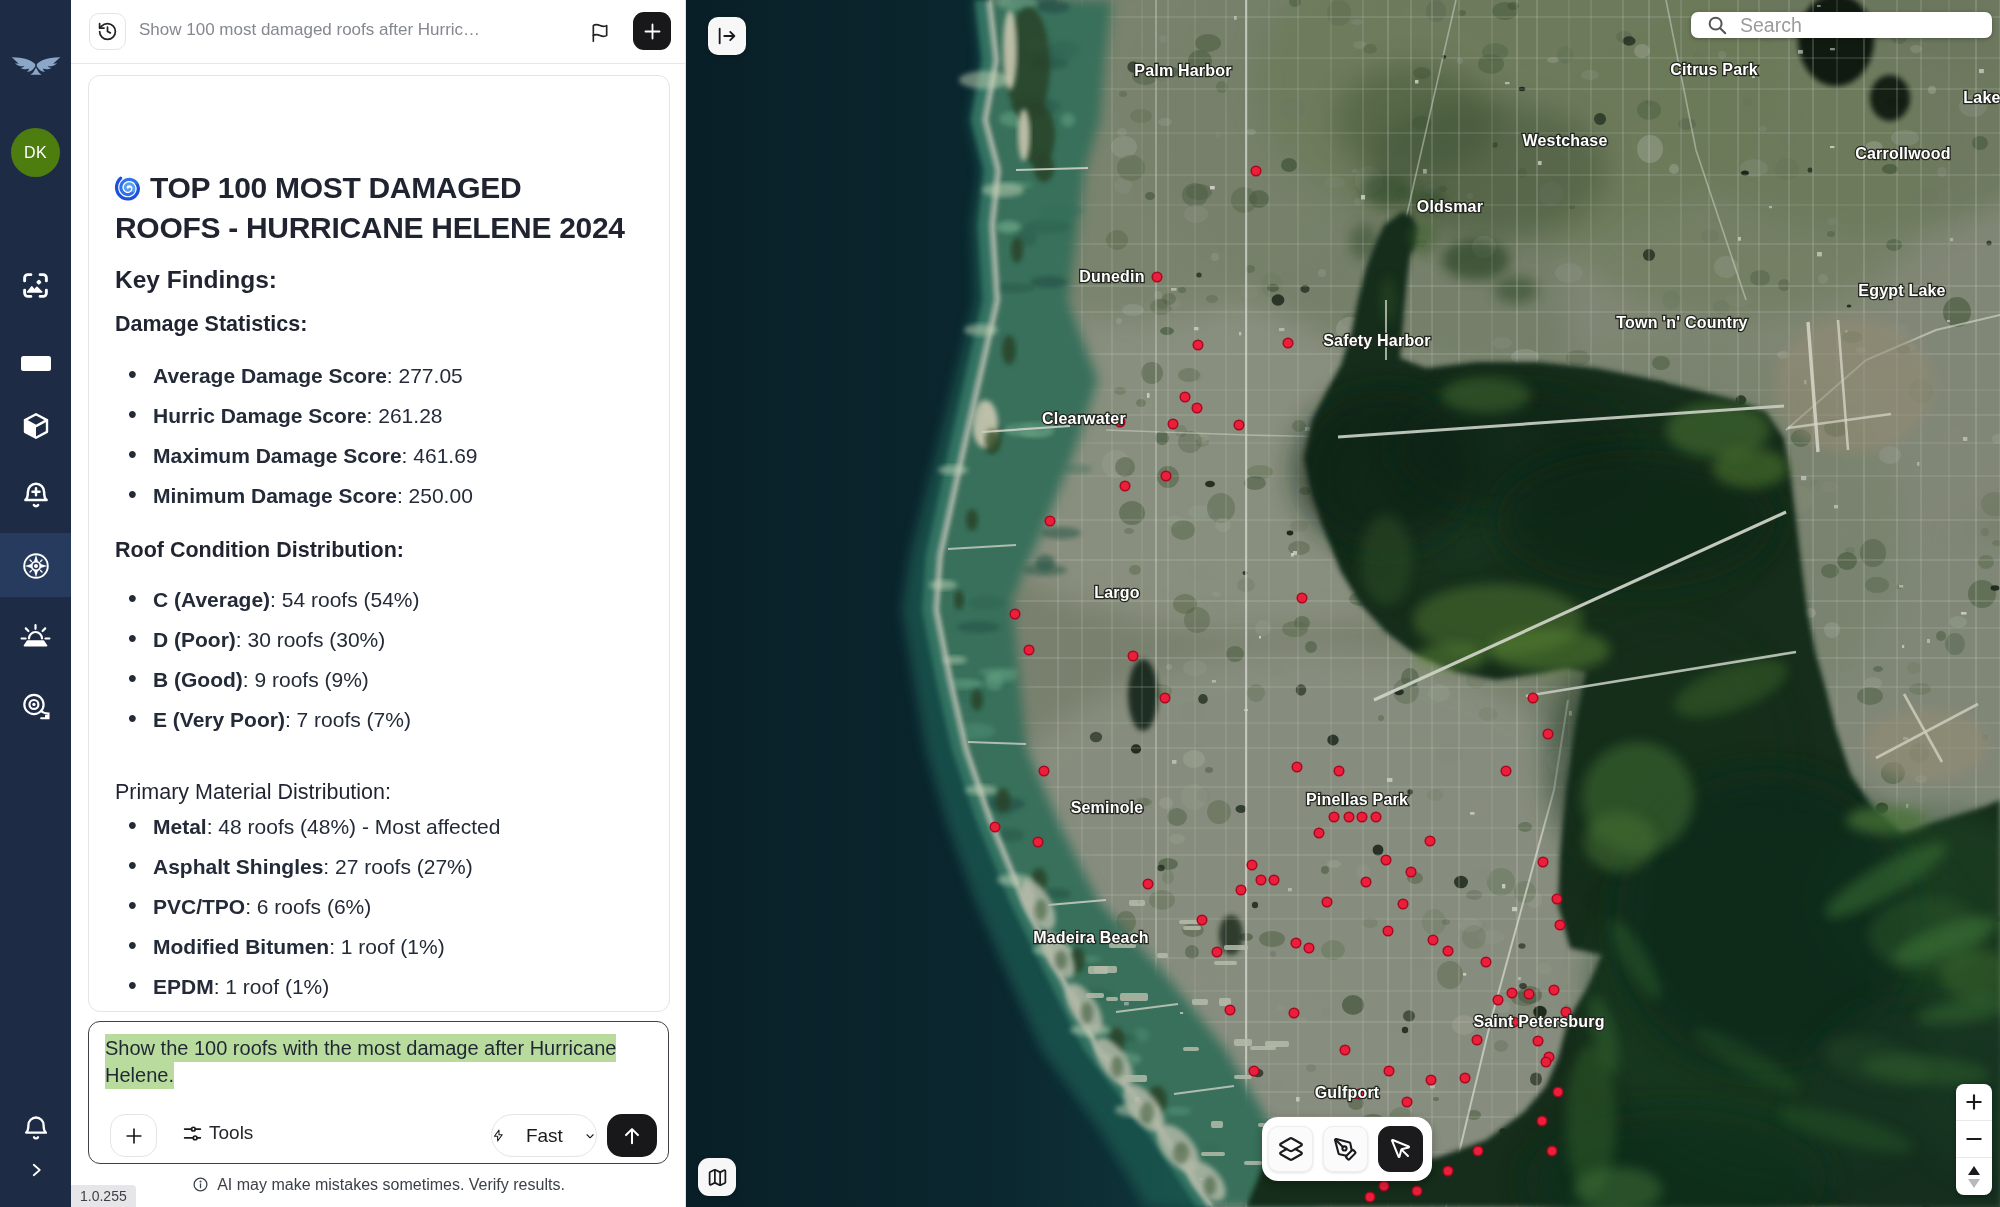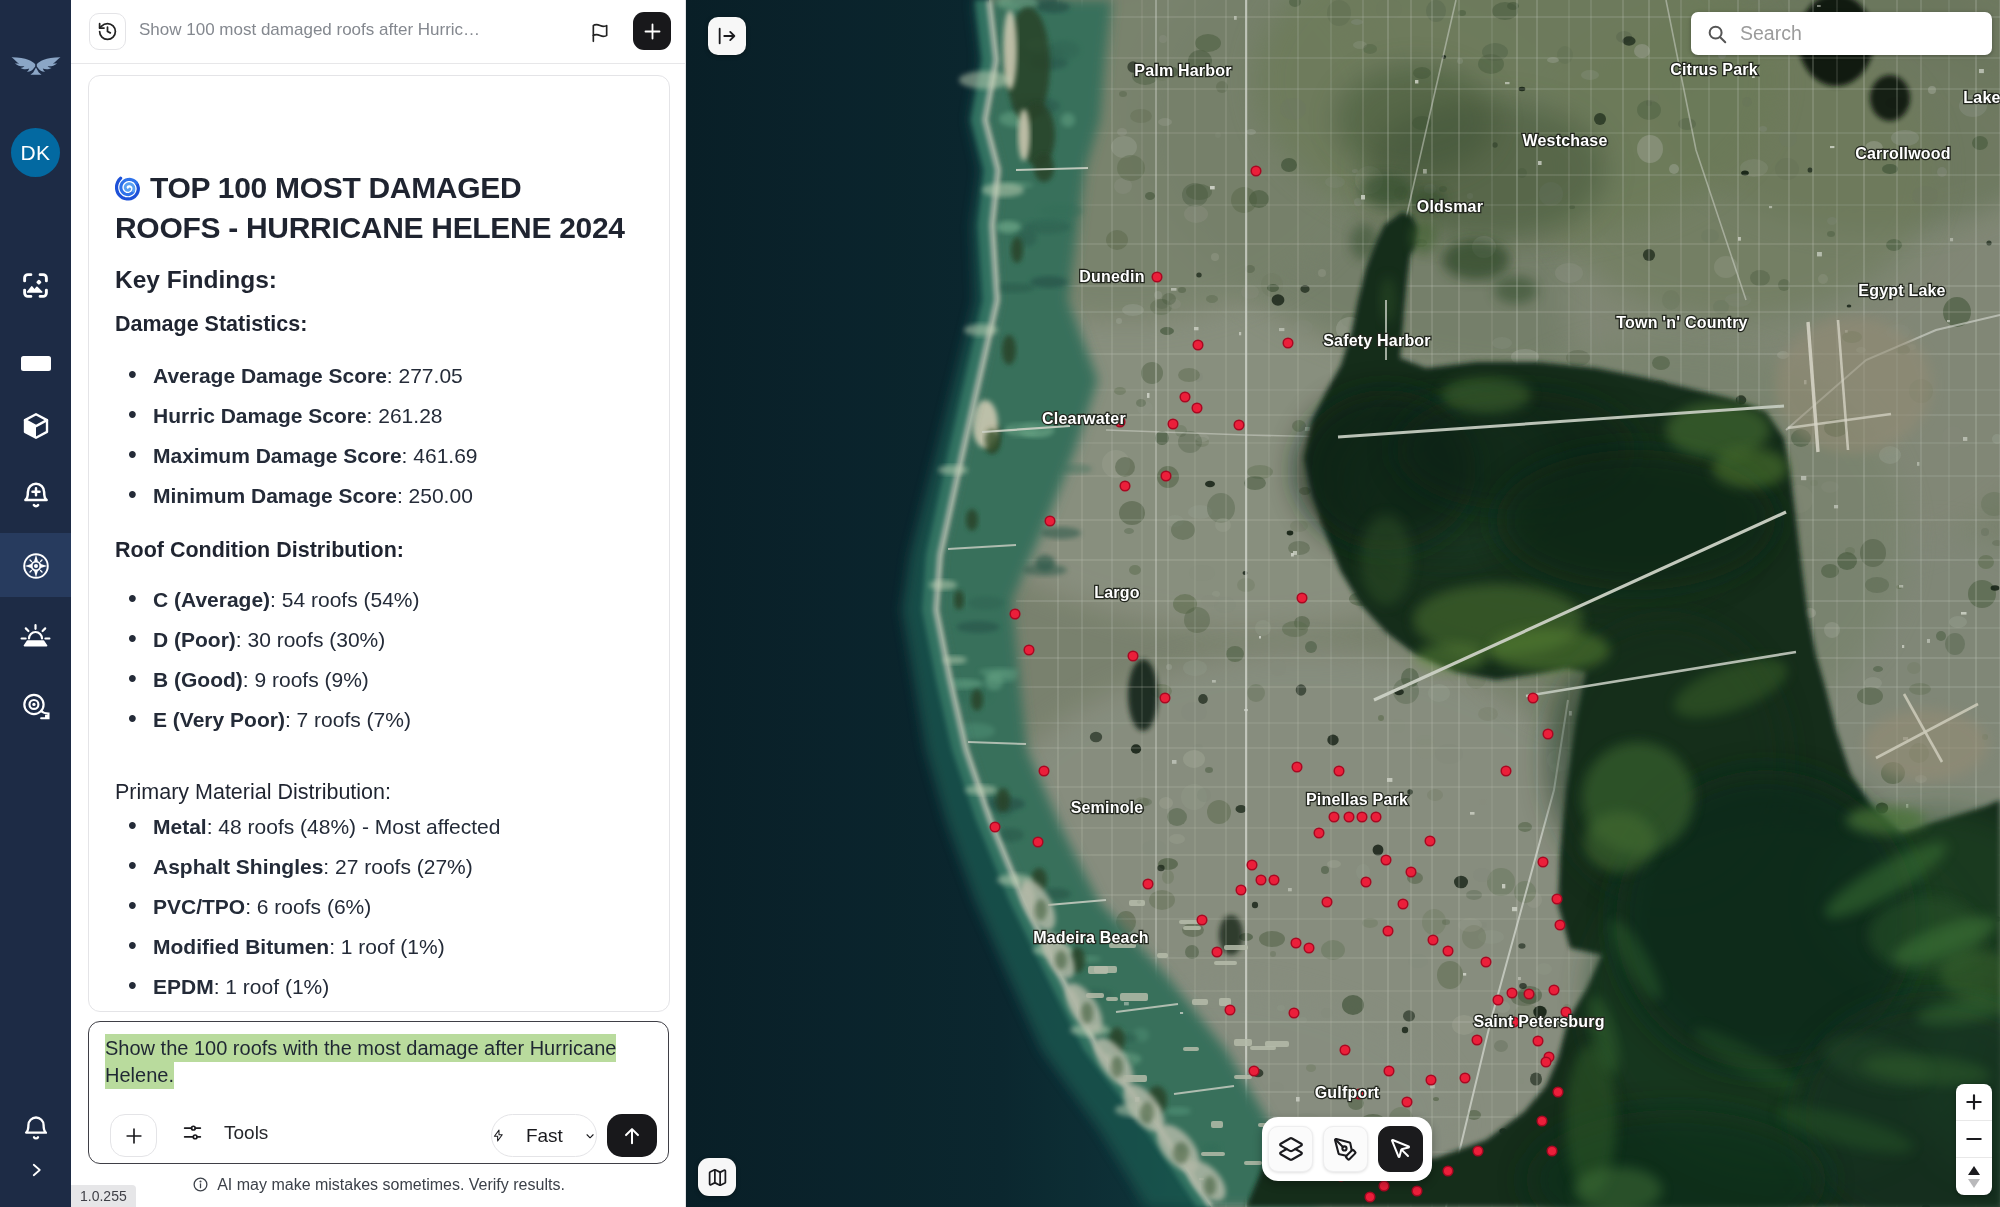--- a/index.html
+++ b/index.html
@@ -18,41 +18,41 @@
 .tx{position:absolute;left:26px;color:#242b38}
 #inbox{position:absolute;left:17px;top:1021px;width:581px;height:143px;border:1.5px solid #3f3f46;border-radius:12px;background:#fff}
 #hl{position:absolute;left:16px;top:12px;font-size:20px;line-height:27px;color:#1f2733}
 #hl span{background:#b9db9d;padding:2.5px 0 3.5px}
 .ibtn{position:absolute;border:1px solid #e4e4e7;border-radius:15px;background:#fff;display:flex;align-items:center;justify-content:center}
 #disc{position:absolute;left:0;top:1176px;width:615px;text-align:center;font-size:16px;color:#3c4149}
 #ver{position:absolute;left:0;top:1185px;background:#e6e6e8;color:#3f3f46;font-size:14px;padding:3px 9px 4px;border-radius:0 4px 0 0}
 
 #map{position:absolute;left:686px;top:0;width:1314px;height:1207px;background:#3b4a3a;overflow:hidden}
 .mbtn{position:absolute;background:#f7f7f7;border-radius:10px;box-shadow:0 1px 4px rgba(0,0,0,.35);display:flex;align-items:center;justify-content:center}
-#search{position:absolute;left:1005px;top:12px;width:301px;height:43px;background:#fff;border-radius:7px;box-shadow:0 1px 4px rgba(0,0,0,.3);display:flex;align-items:center}
+#search{position:absolute;left:1005px;top:12px;width:301px;height:26px;background:#fff;border-radius:7px;box-shadow:0 1px 4px rgba(0,0,0,.3);display:flex;align-items:center}
 #tools{position:absolute;left:576px;top:1117px;width:170px;height:64px;background:#fff;border-radius:16px;box-shadow:0 3px 10px rgba(0,0,0,.3)}
 .tb{position:absolute;top:9px;width:45px;height:46px;border-radius:10px;border:1px solid #eeeeef;background:#fbfbfb;box-shadow:0 1px 3px rgba(0,0,0,.12);display:flex;align-items:center;justify-content:center}
 #zoomer{position:absolute;left:1270px;top:1084px;width:36px;height:111px;background:#fff;border-radius:8px;box-shadow:0 1px 4px rgba(0,0,0,.3)}
 #zoomer .zc{width:36px;height:37px;display:flex;align-items:center;justify-content:center}
 </style></head>
 <body>
 
 <div id="side">
   <div id="active"></div>
   <div class="icon" style="top:50px;height:32px">
       <svg width="54" height="24" viewBox="0 0 54 24">
         <g fill="#8ba6c6">
           <path d="M26.2 10.2 C23.5 7.2 18 3.2 2.5 3.2 C6.5 6.2 7.5 8.4 10.2 9.2 C8.8 9.6 7.6 9.5 5.8 9.3 C9.2 12.2 12.4 12.6 15.4 12.2 C14.4 13.2 12.8 13.7 11.4 13.9 C14.8 15.7 18.2 15.2 20.2 14.4 C19.8 15.8 18.9 16.9 17.7 17.8 C21.2 18 23.4 16.4 24.6 14.6 L26.2 12.6 Z"></path>
           <path d="M27.8 10.2 C30.5 7.2 36 3.2 51.5 3.2 C47.5 6.2 46.5 8.4 43.8 9.2 C45.2 9.6 46.4 9.5 48.2 9.3 C44.8 12.2 41.6 12.6 38.6 12.2 C39.6 13.2 41.2 13.7 42.6 13.9 C39.2 15.7 35.8 15.2 33.8 14.4 C34.2 15.8 35.1 16.9 36.3 17.8 C32.8 18 30.6 16.4 29.4 14.6 L27.8 12.6 Z"></path>
           <path d="M27 13.4 L29.8 18.6 L32.6 20.8 L21.4 20.8 L24.2 18.6 Z"></path>
         </g>
       </svg>
     </div>
   <div class="icon" style="top:128px;height:49px">
-    <div style="width:49px;height:49px;border-radius:50%;background:#0369a1;display:flex;align-items:center;justify-content:center;color:#fff;font-size:21px;letter-spacing:.5px">DK</div>
+    <div style="width:49px;height:49px;border-radius:50%;background:#4d7c0f;display:flex;align-items:center;justify-content:center;color:#fff;font-size:16px;letter-spacing:.5px">DK</div>
   </div>
   <div class="icon" style="top:271px;height:28px">
       <svg width="29" height="29" viewBox="0 0 24 24" fill="none" stroke="#fff" stroke-width="2.4" stroke-linecap="round" stroke-linejoin="round">
         <path d="M3 8.2V5.7A2.7 2.7 0 0 1 5.7 3h2.5M15.8 3h2.5A2.7 2.7 0 0 1 21 5.7v2.5M21 15.8v2.5a2.7 2.7 0 0 1-2.7 2.7h-2.5M8.2 21H5.7A2.7 2.7 0 0 1 3 18.3v-2.5"></path>
         <rect x="13.1" y="7.6" width="3.4" height="3.4" rx=".9" transform="rotate(45 14.8 9.3)" fill="#fff" stroke="none"></rect>
         <path d="M5.6 17.4 l3.3-4.2 2.3 2.7 2-2.4 3.9 3.9 z" fill="#fff" stroke="#fff" stroke-width="1.4"></path>
       </svg>
     </div>
   <div class="icon" style="top:355px;height:16px">
       <div style="width:30px;height:15px;background:#fff;border-radius:2.5px"></div>
@@ -166,21 +166,21 @@
         <div style="position:absolute;top:160px;left:0;white-space:nowrap"><span style="position:absolute;left:-25px;top:-4px;font-size:25px">•</span><b>EPDM</b>: 1 roof (1%)</div>
       </div>
   </div>
   <div id="inbox">
     <div id="hl"><span>Show the 100 roofs with the most damage after Hurricane</span><br><span>Helene.</span></div>
     <div class="ibtn" style="left:21px;top:92px;width:47px;height:43px">
         <svg width="22" height="22" viewBox="0 0 24 24" stroke="#1a1a1e" stroke-width="1.8" stroke-linecap="round">
           <path d="M12 4.5v15M4.5 12h15"></path>
         </svg>
       </div>
-    <div style="position:absolute;left:93px;top:100px;display:flex;gap:21px">
+    <div style="position:absolute;left:93px;top:100px;display:flex;align-items:center;gap:6px">
         <svg width="21" height="21" viewBox="0 0 24 24" stroke="#1a1a1e" stroke-width="1.9" fill="none" stroke-linecap="round">
           <path d="M3 7h8M15 7h6M3 17h10M17 17h4"></path>
           <circle cx="13" cy="7" r="2.1"></circle>
           <circle cx="15" cy="17" r="2.1"></circle>
         </svg>
         <span style="font-size:19px;color:#26272b">Tools</span>
       </div>
     <div class="ibtn" style="left:402px;top:92px;width:106px;height:43px;border-radius:22px;gap:21px">
         <svg width="17" height="19" viewBox="0 0 24 24" stroke="#1a1a1e" stroke-width="1.9" fill="none" stroke-linejoin="round">
           <path d="M13 2 4.5 13.5h6L10.5 22 19 10.5h-6Z"></path>

